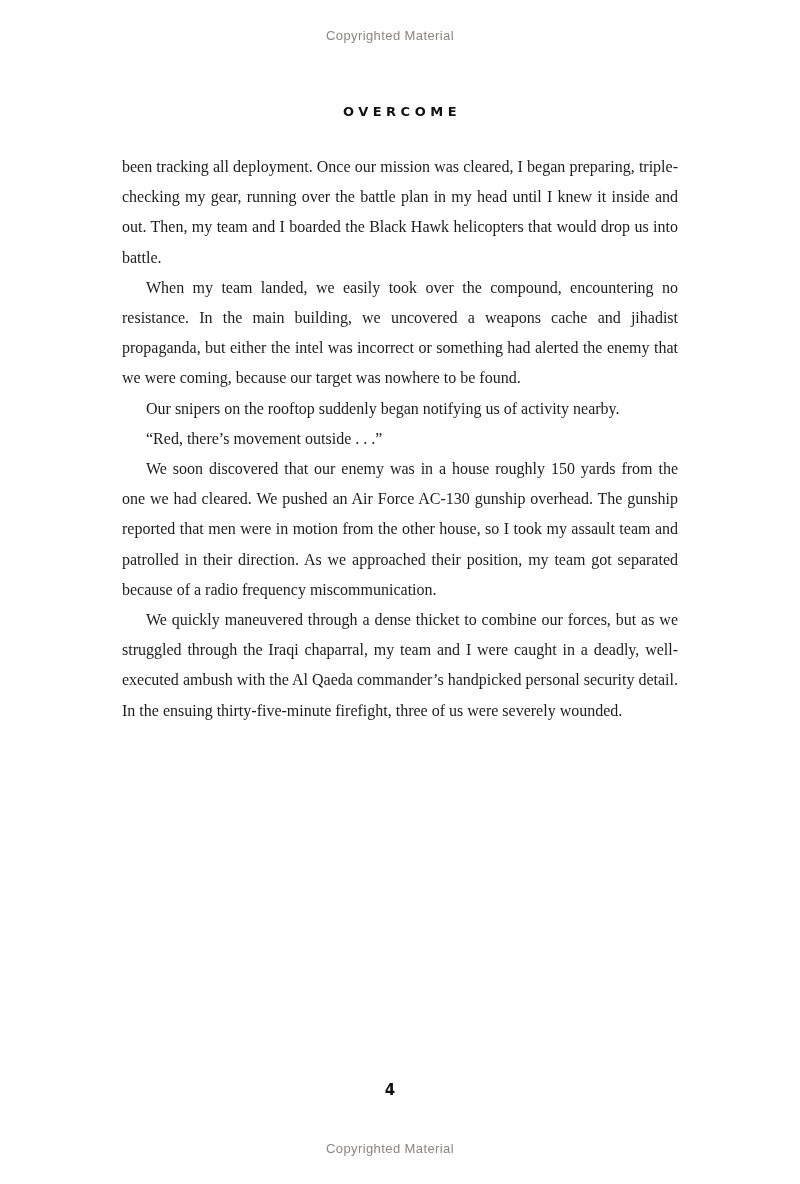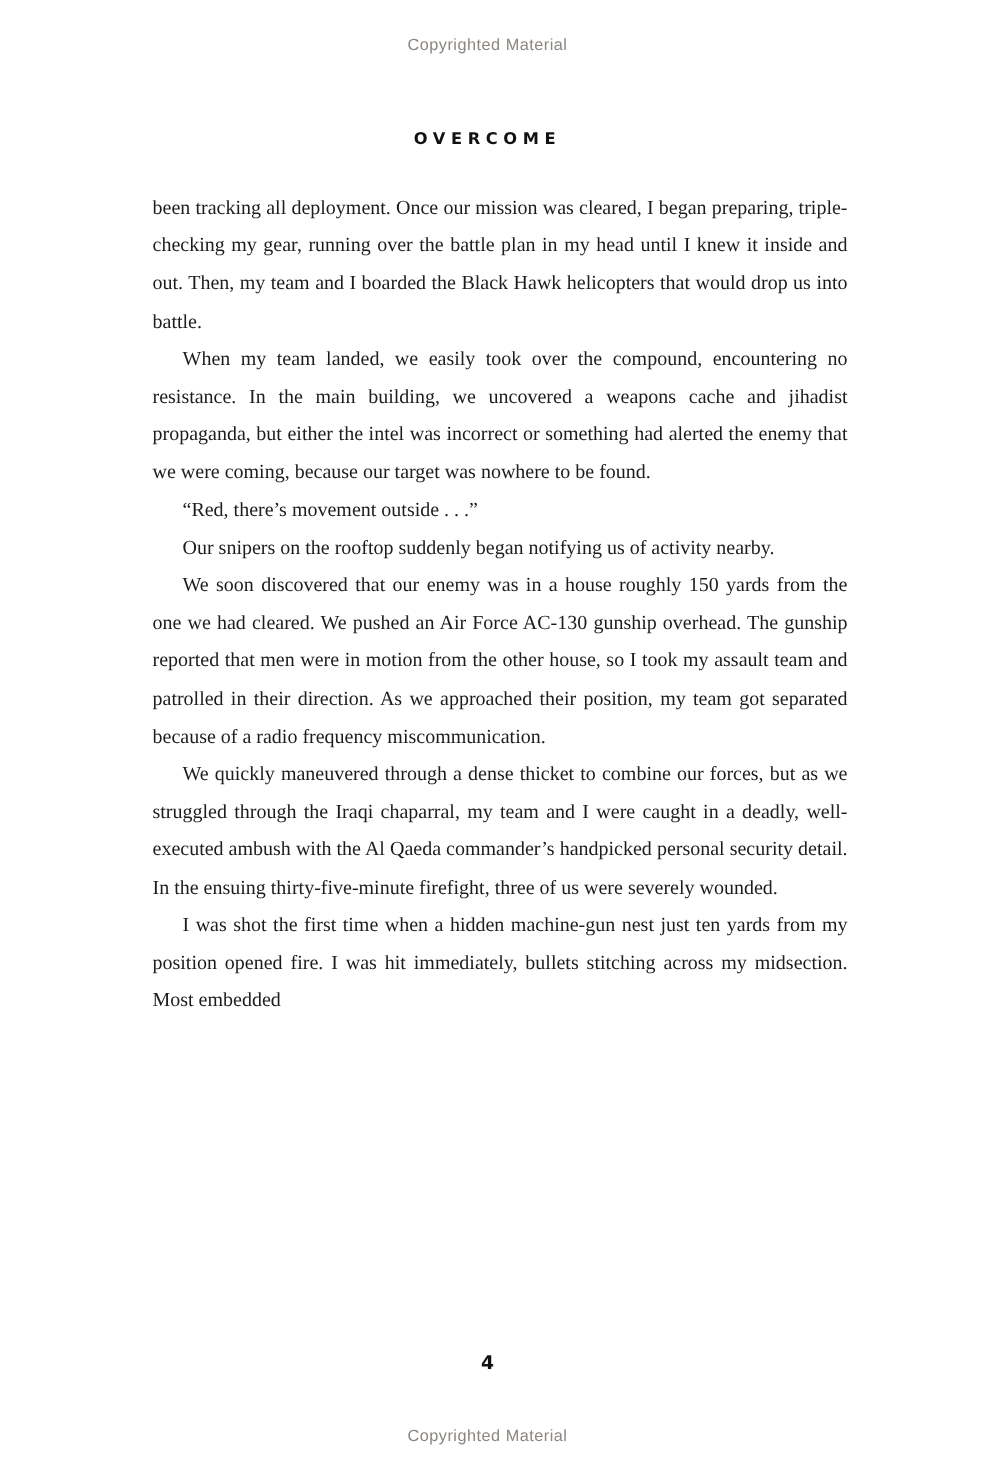--- a/index.html
+++ b/index.html
@@ -23,21 +23,21 @@
     font-family: "Liberation Sans", sans-serif;
     font-size: 13px;
     letter-spacing: 0.4px;
     color: #8b8680;
   }
   .copyright.top    { top: 28px; }
   .copyright.bottom { top: 1141px; }
   .chapter-title {
     position: absolute;
     top: 104px;
-    left: 0;
+    left: 12px;
     width: 100%;
     text-align: center;
     font-family: "DejaVu Sans", sans-serif;
     font-weight: bold;
     font-size: 13px;
     letter-spacing: 4.5px;
     color: #111111;
   }
   .body-text {
     position: absolute;
@@ -74,24 +74,23 @@
 
 <div class="page">
 
   <div class="copyright top">Copyrighted Material</div>
 
   <div class="chapter-title">OVERCOME</div>
 
   <div class="body-text">
     <p class="first">been tracking all deployment. Once our mission was cleared, I began preparing, triple-checking my gear, running over the battle plan in my head until I knew it inside and out. Then, my team and I boarded the Black Hawk helicopters that would drop us into battle.</p>
     <p>When my team landed, we easily took over the compound, encountering no resistance. In the main building, we uncovered a weapons cache and jihadist propaganda, but either the intel was incorrect or something had alerted the enemy that we were coming, because our target was nowhere to be found.</p>
+    <p>Our snipers on the rooftop suddenly began notifying us of activity nearby.</p>
     <p>“Red, there’s movement outside . . .”</p>
-    <p>Our snipers on the rooftop suddenly began notifying us of activity nearby.</p>
     <p>We soon discovered that our enemy was in a house roughly 150 yards from the one we had cleared. We pushed an Air Force AC-130 gunship overhead. The gunship reported that men were in motion from the other house, so I took my assault team and patrolled in their direction. As we approached their position, my team got separated because of a radio frequency miscommunication.</p>
     <p>We quickly maneuvered through a dense thicket to combine our forces, but as we struggled through the Iraqi chaparral, my team and I were caught in a deadly, well-executed ambush with the Al Qaeda commander’s handpicked personal security detail. In the ensuing thirty-five-minute firefight, three of us were severely wounded.</p>
-    <p>I was shot the first time when a hidden machine-gun nest just ten yards from my position opened fire. I was hit immediately, bullets stitching across my midsection. Most embedded</p>
   </div>
 
   <div class="page-number">4</div>
 
   <div class="copyright bottom">Copyrighted Material</div>
 
 </div>
 
 </body></html>

